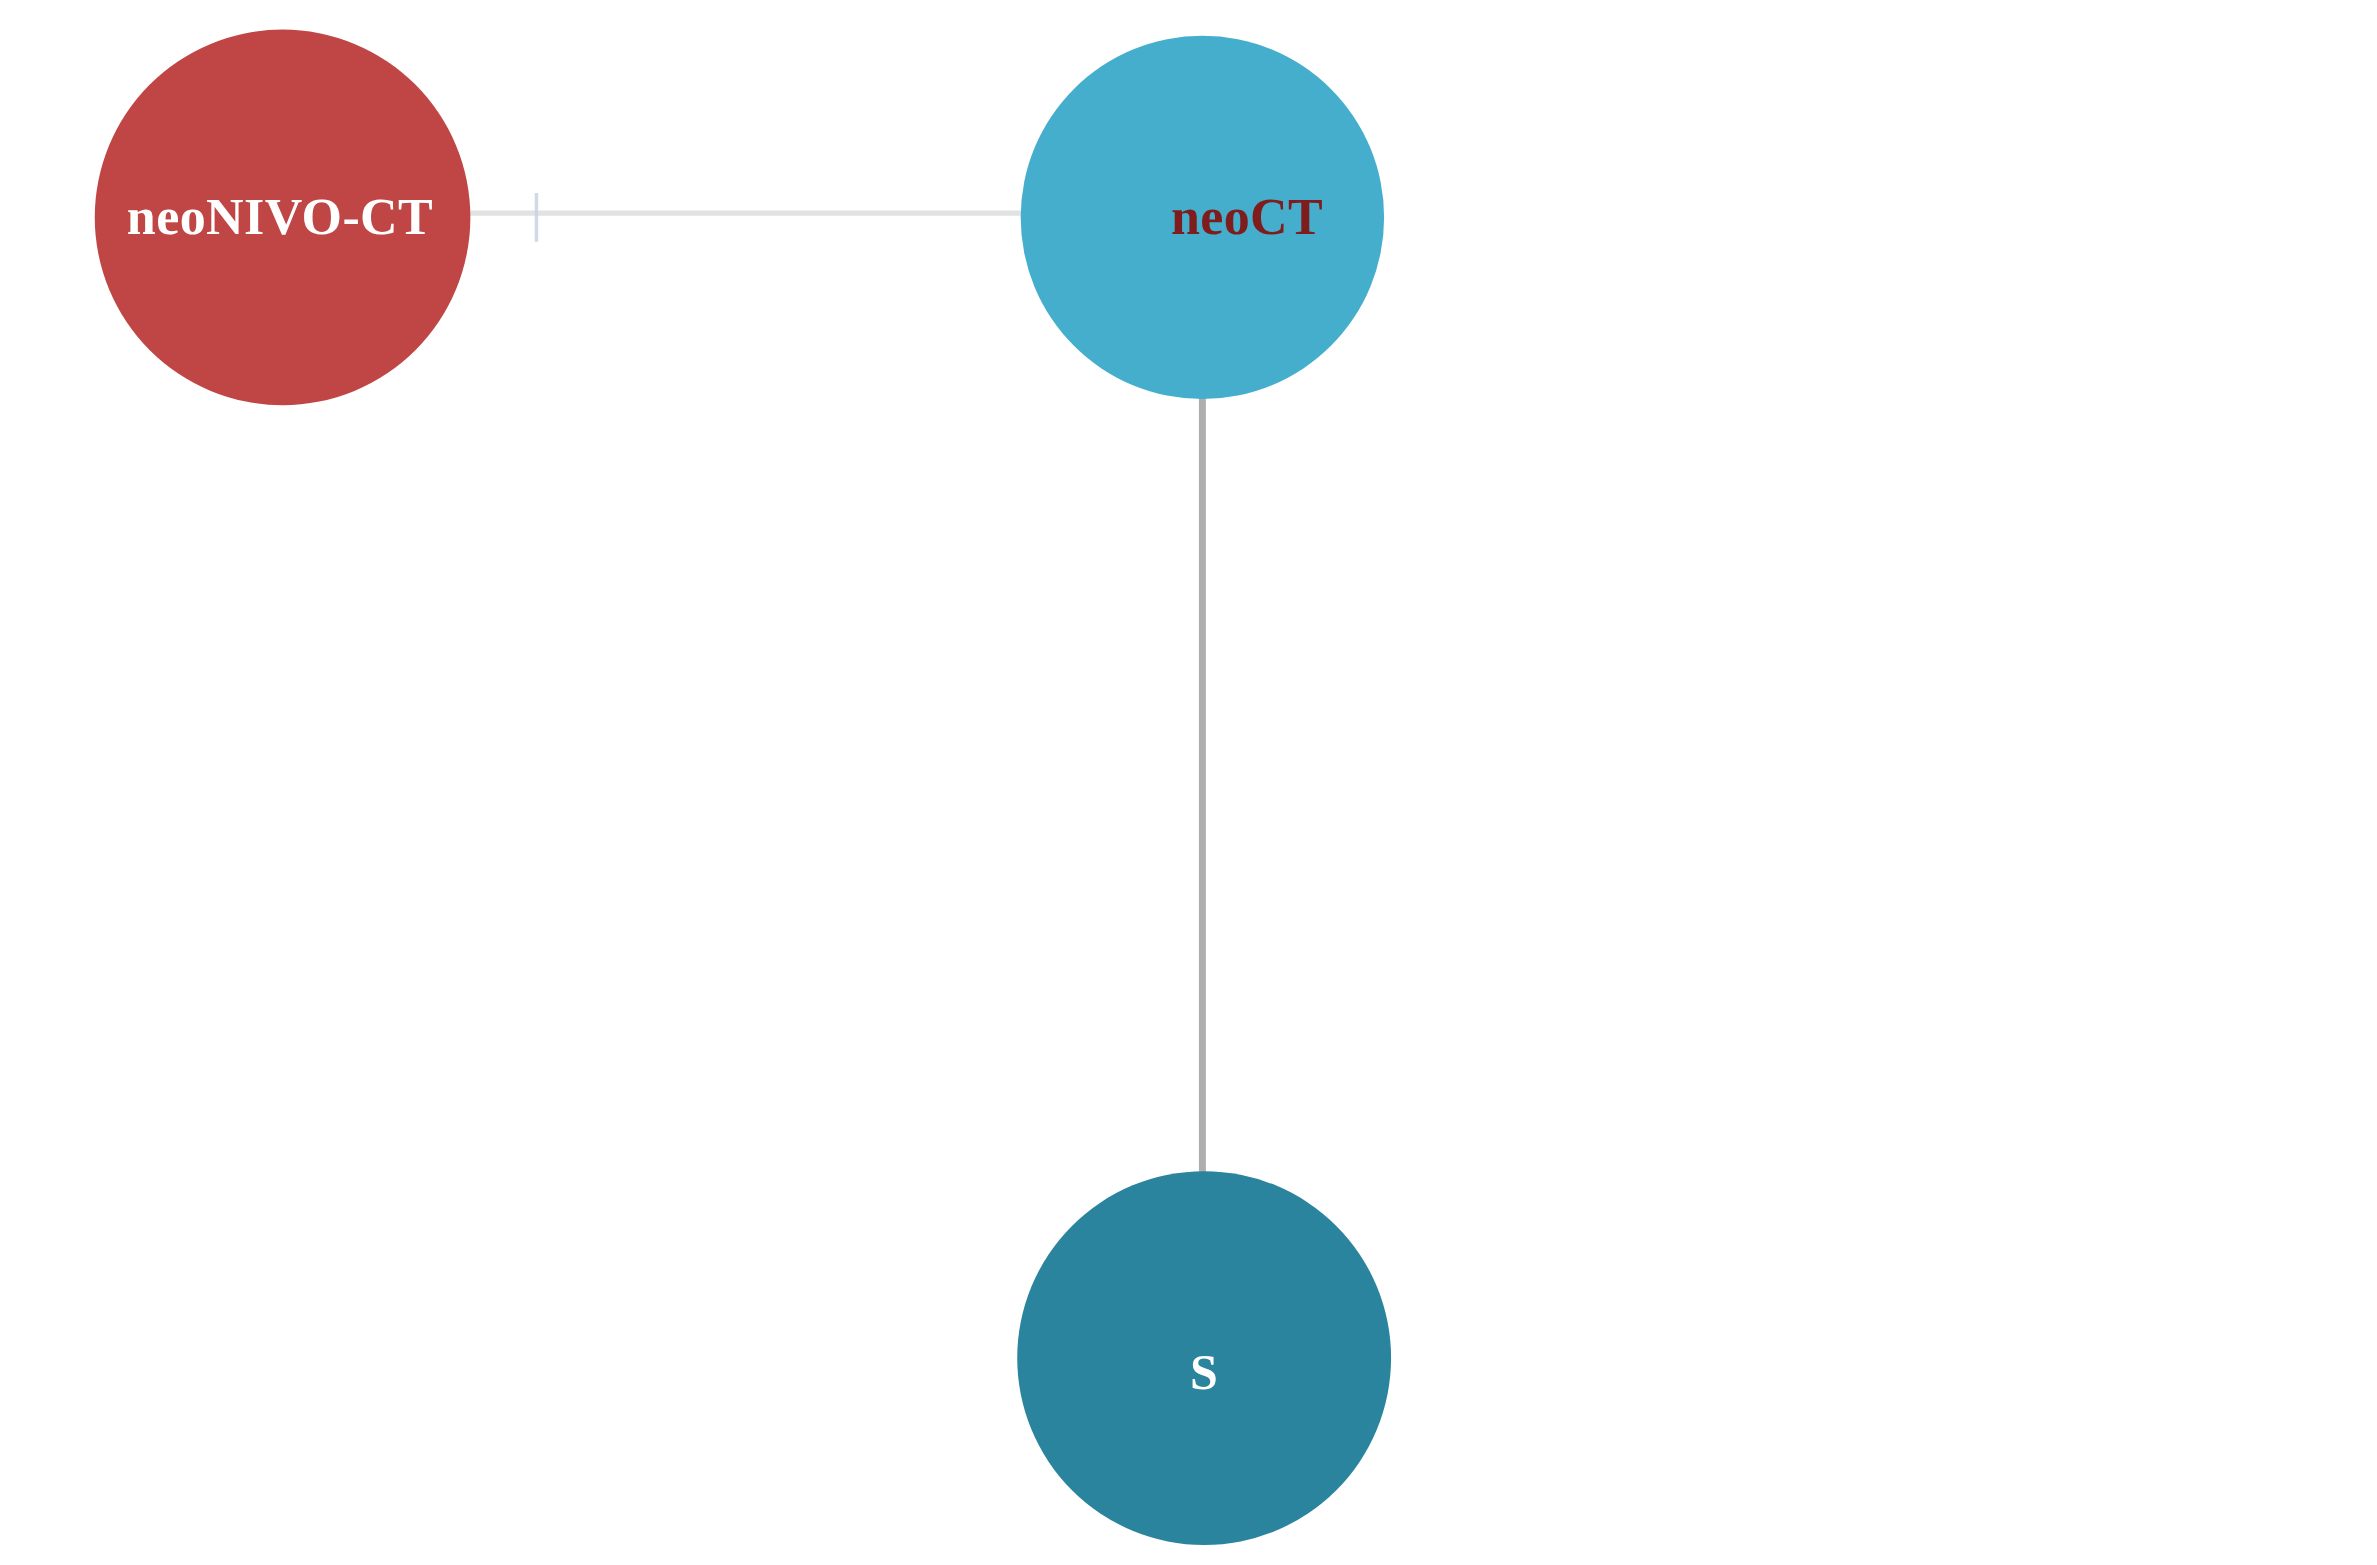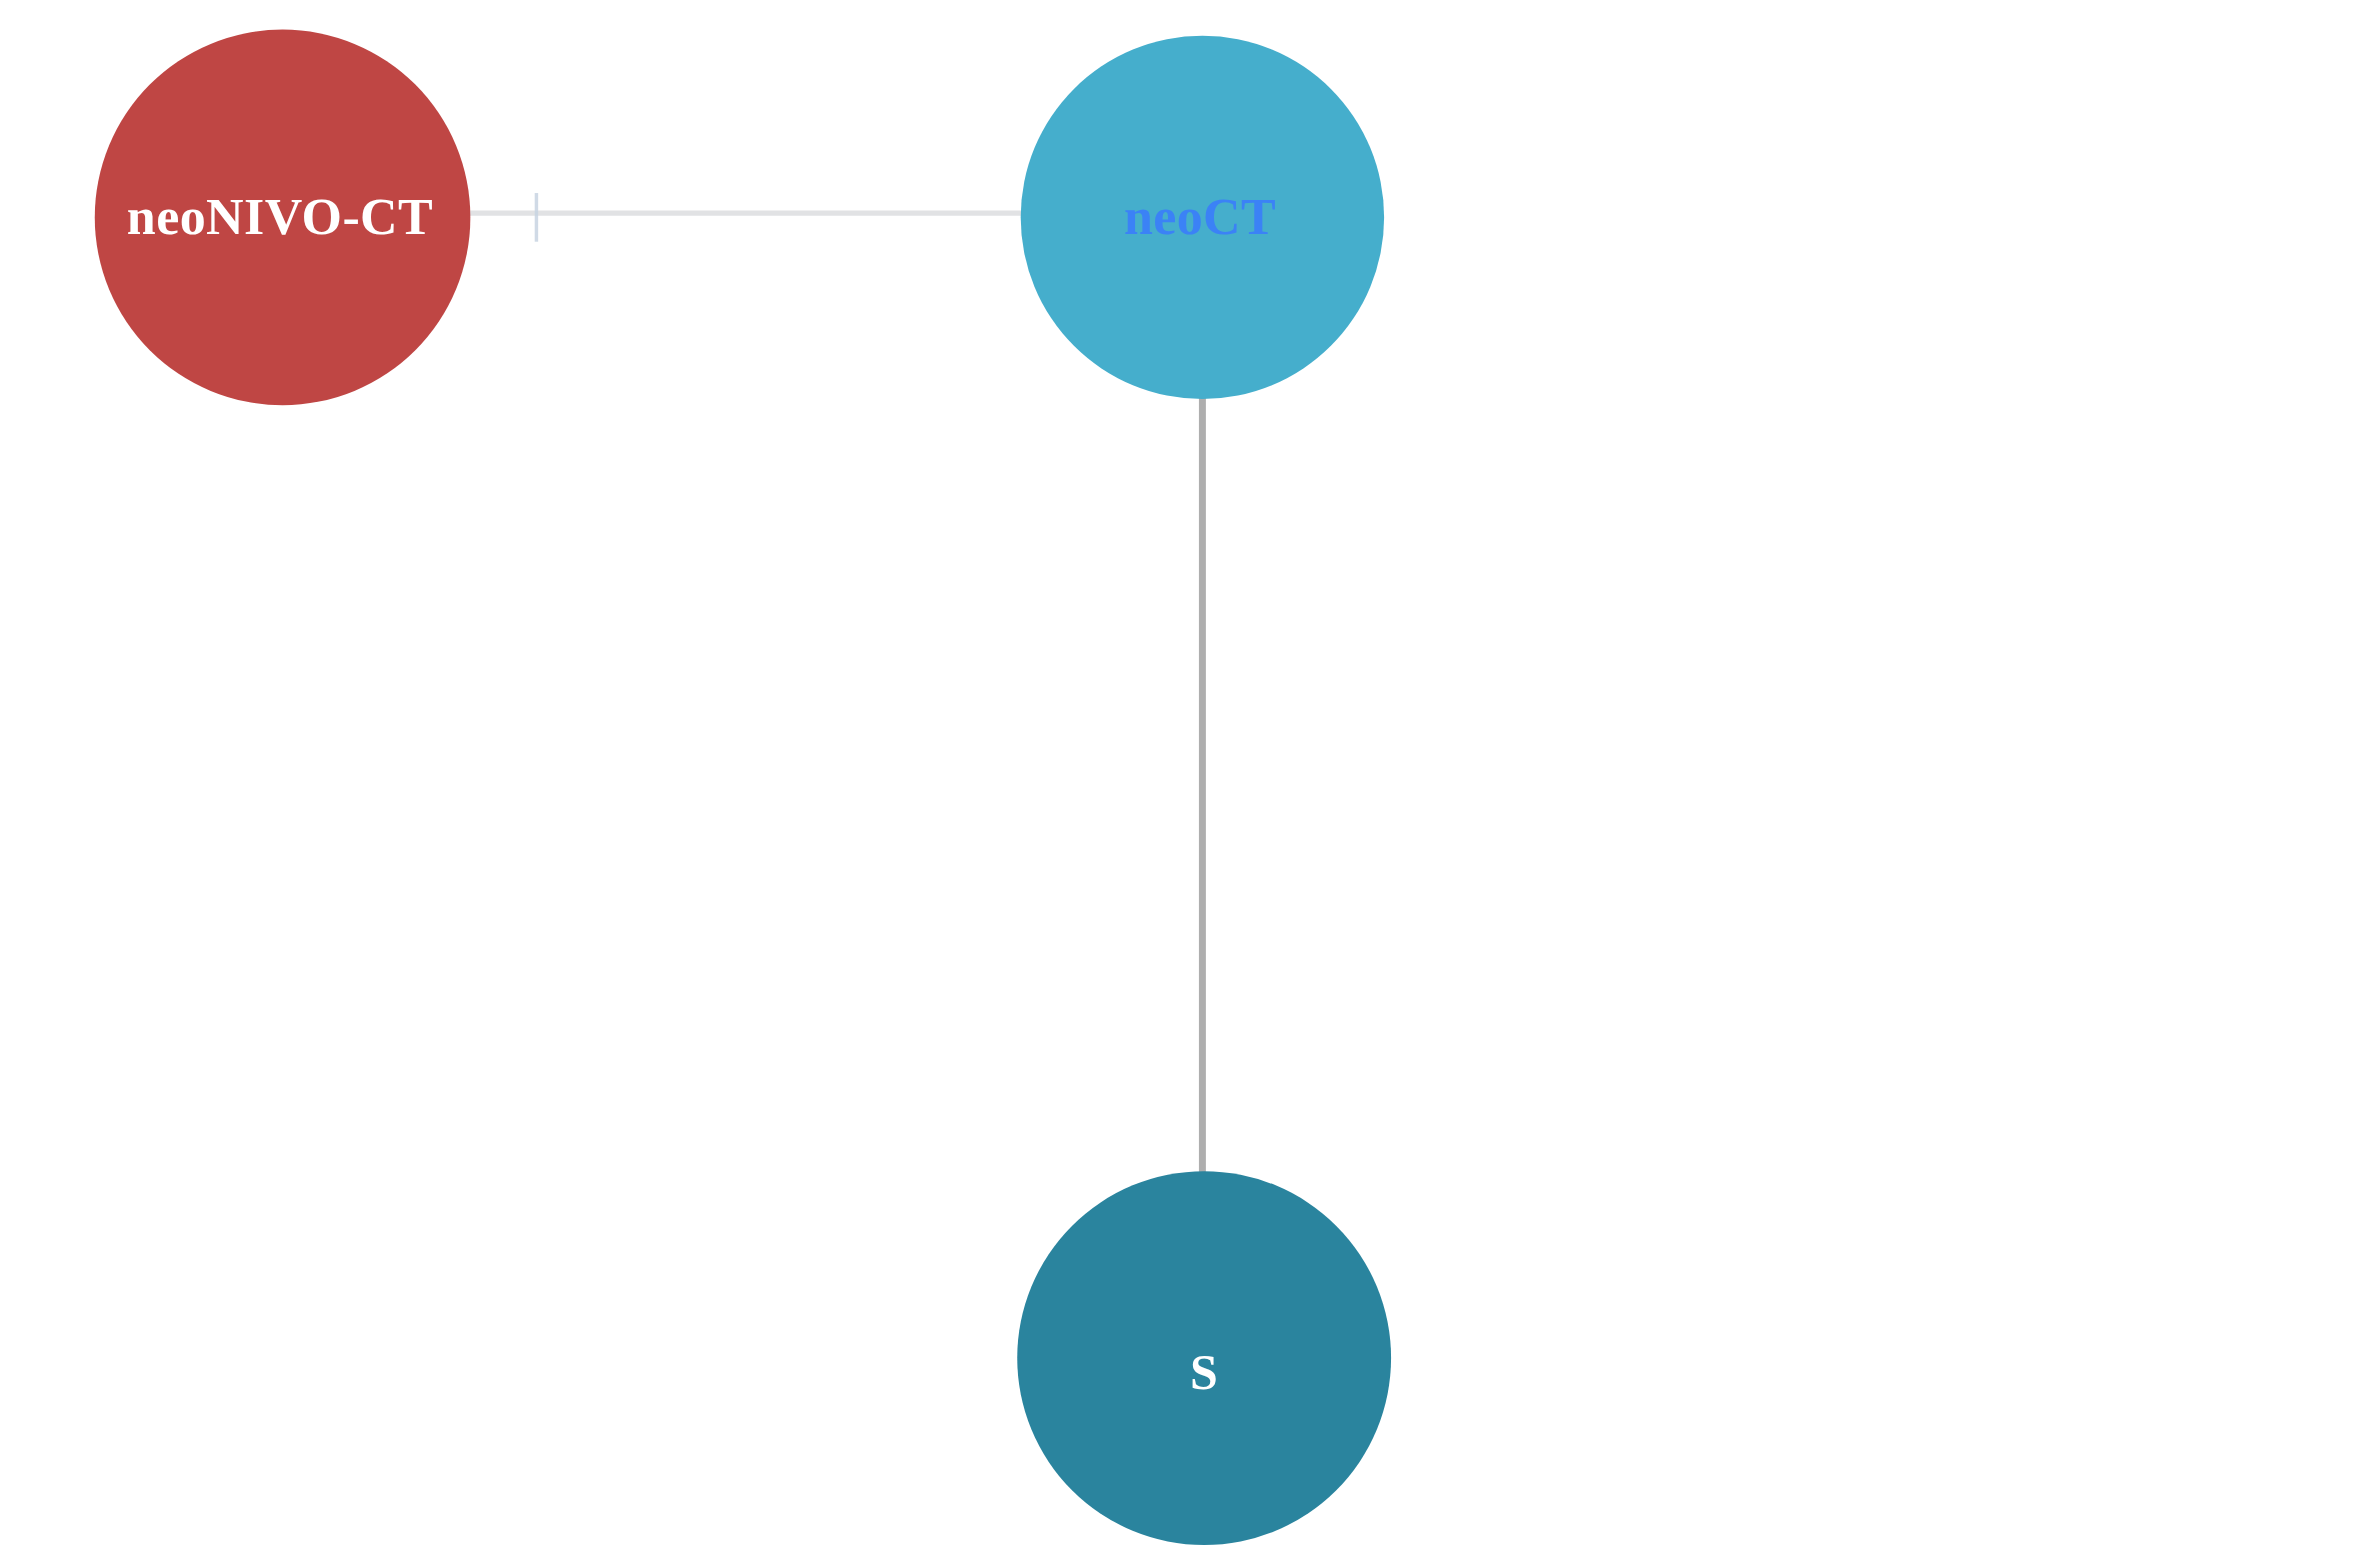--- a/index.html
+++ b/index.html
@@ -60,18 +60,18 @@
     <g>
       <circle id="node-0" cx="325" cy="250" r="216" fill="#bf4644"></circle>
       <circle id="node-1" cx="1383" cy="250" r="209" fill="#45aecc"></circle>
       <circle id="node-2" cx="1385" cy="1562" r="215" fill="#2a849e"></circle>
     </g>
 
   </svg>
 
   <div id="label-0" class="node-label size-lg" style="left: 280px; top: 217px; color: rgb(255, 255, 255);">neoNIVO-CT</div>
 
-  <div id="label-1" class="node-label size-lg" style="left: 1200px; top: 217px; color: #3b82f6;">neoCT</div>
+  <div id="label-1" class="node-label size-lg" style="left: 1247px; top: 217px; color: #7f1d1d;">neoCT</div>
 
   <div id="label-2" class="node-label size-md" style="left: 1204px; top: 1372px; color: rgb(255, 255, 255);">S</div>
 
 </div>
 
 
 </body></html>

